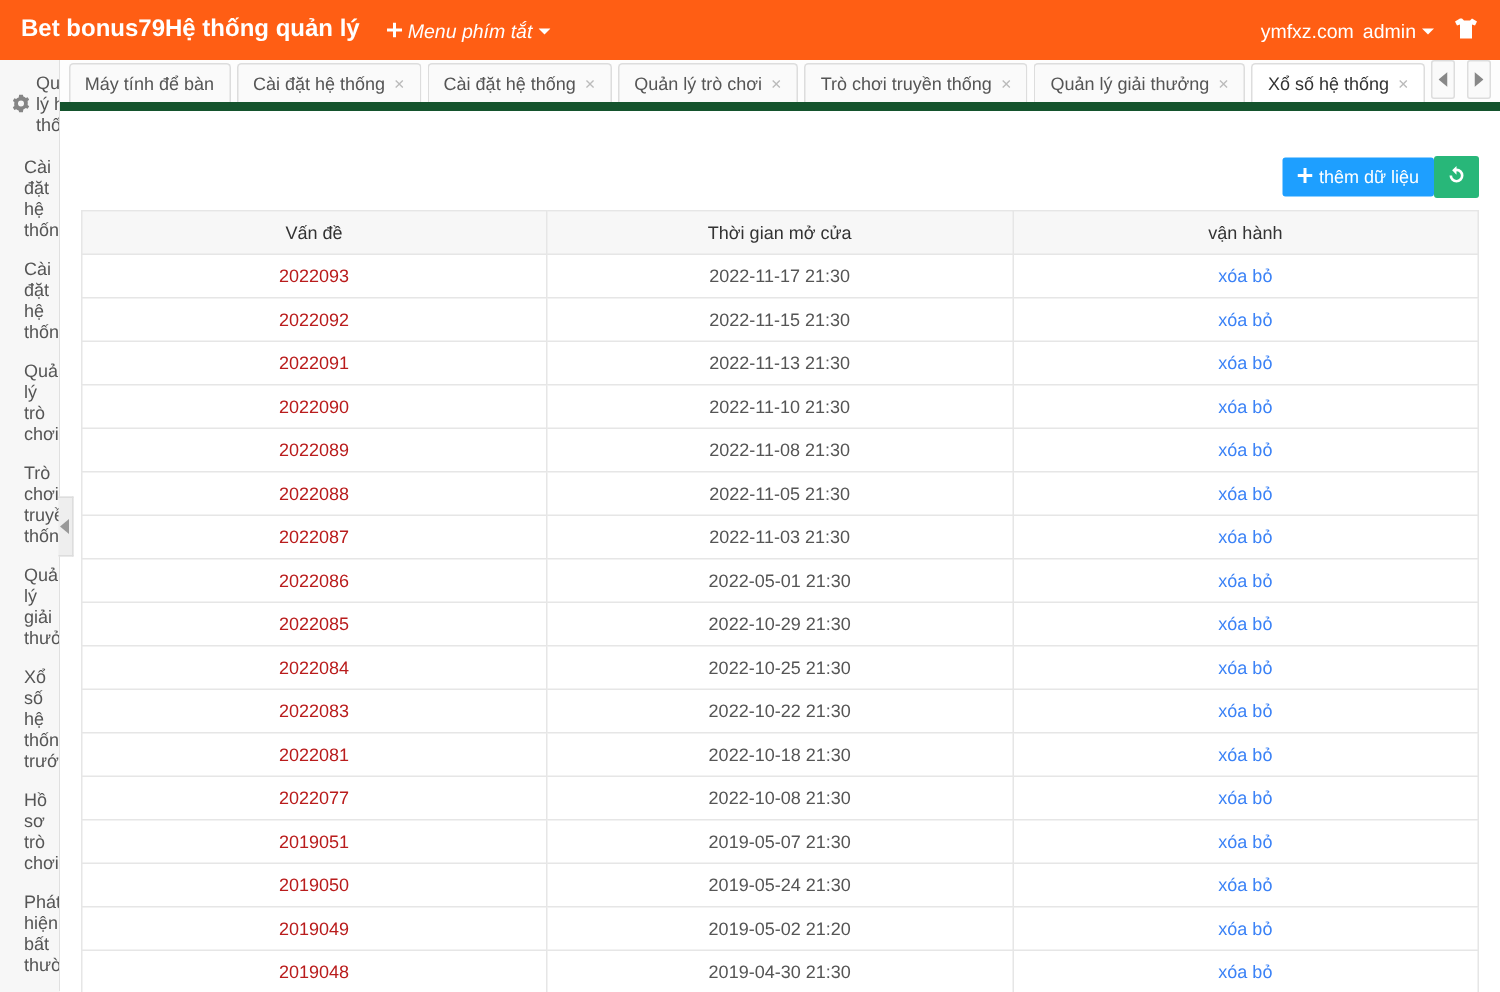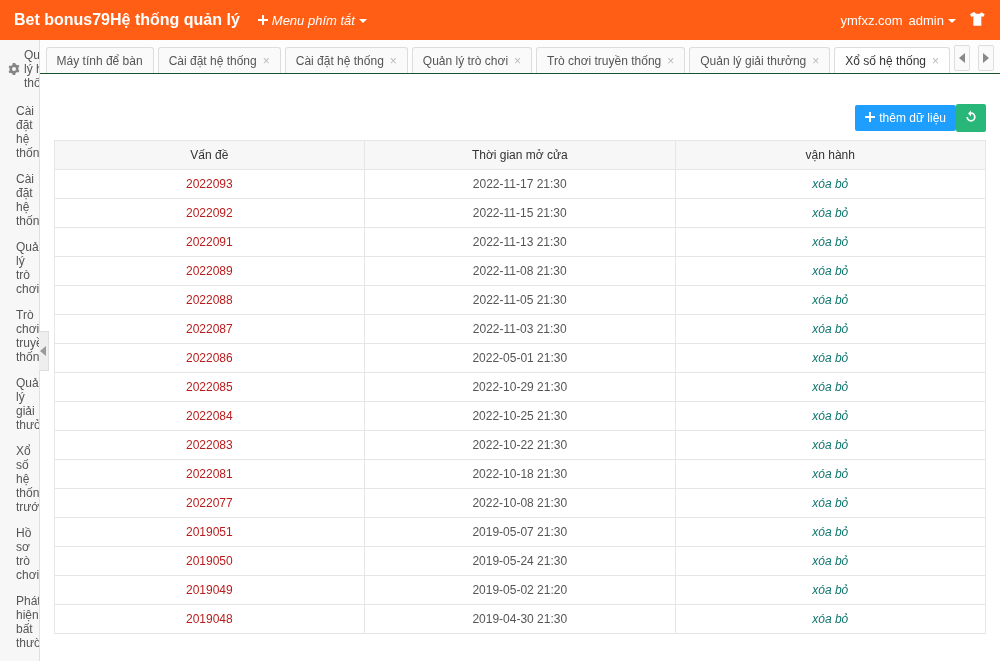--- a/index.html
+++ b/index.html
@@ -19,36 +19,36 @@
 .side-group-head { display: flex; align-items: center; padding: 8px 8px; cursor: pointer; color: #555; }
 .side-group-head .gicon { width: 14px; display: inline-flex; justify-content: center; margin-right: 4px; opacity: .7; }
 .side-group-head .label { flex: 1; }
 .side-children { padding-bottom: 4px; }
 .side-item { padding: 6px 8px 6px 16px; cursor: pointer; color: #555; }
 
 .main { flex: 1; display: flex; flex-direction: column; position: relative; }
 
 .collapse-handle { position: absolute; left: -1px; top: 50%; transform: translateY(-50%); width: 10px; height: 40px; background: #eee; border: 1px solid #ddd; border-left: none; display: flex; align-items: center; justify-content: center; cursor: pointer; color: #999; font-size: 10px; }
 
-.tabs { display: flex; align-items: flex-end; background: #fdfdfd; border-bottom: 1px solid #14532d; height: 34px; padding: 0 6px; gap: 4px; overflow: hidden; }
+.tabs { display: flex; align-items: flex-end; background: #fdfdfd; border-bottom: 6px solid #14532d; height: 34px; padding: 0 6px; gap: 4px; overflow: hidden; }
 .tab { display: flex; align-items: center; gap: 6px; padding: 6px 10px; border: 1px solid #ddd; border-bottom: none; border-radius: 3px 3px 0 0; background: #fafafa; font-size: 12px; color: #555; white-space: nowrap; cursor: pointer; position: relative; top: 1px; }
 .tab.active { background: #fff; color: #333; }
 .tab .close { color: #bbb; font-size: 12px; cursor: pointer; }
 .tabs-arrow { width: 16px; height: 26px; display: flex; align-items: center; justify-content: center; border: 1px solid #ddd; background: #fafafa; color: #888; cursor: pointer; border-radius: 2px; margin-left: auto; position: relative; top: -2px; }
 
 .toolbar { display: flex; justify-content: flex-end; align-items: center; gap: 0; padding: 30px 14px 8px 14px; }
 .btn-primary { background: #1E9FFF; color: #fff; border: none; border-radius: 2px; padding: 6px 10px; font-size: 12px; display: inline-flex; align-items: center; gap: 4px; cursor: pointer; }
 .btn-refresh { background: #28B779; color: #fff; border: none; border-radius: 2px; width: 30px; height: 28px; display: inline-flex; align-items: center; justify-content: center; cursor: pointer; }
 
 .table-wrap { padding: 0 14px 14px 14px; overflow-y: auto; flex: 1; }
 table { width: 100%; border-collapse: collapse; table-layout: fixed; }
 th, td { border: 1px solid #e6e6e6; padding: 7px 8px; text-align: center; font-size: 12px; color: #555; background: #fff; }
 th { background: #f7f7f7; font-weight: normal; color: #333; }
 td.issue { font-weight: normal; color: #b91c1c; }
-a.del { color: #0f766e; text-decoration: none; cursor: pointer; font-style: italic; }
+a.del { color: #3b82f6; text-decoration: none; cursor: pointer; }
 </style>
 </head>
 <body>
 
 <div class="header">
   <span class="brand">Bet bonus79Hệ thống quản lý</span>
   <span class="menu-shortcut">
     <span>
       <svg width="10" height="10" viewBox="0 0 10 10">
           <path d="M4 0h2v4h4v2H6v4H4V6H0V4h4z"></path>
@@ -188,20 +188,25 @@
               <td class="issue">2022092</td>
               <td>2022-11-15 21:30</td>
               <td><a class="del">xóa bỏ</a></td>
             </tr>
             <tr>
               <td class="issue">2022091</td>
               <td>2022-11-13 21:30</td>
               <td><a class="del">xóa bỏ</a></td>
             </tr>
             <tr>
+              <td class="issue">2022090</td>
+              <td>2022-11-10 21:30</td>
+              <td><a class="del">xóa bỏ</a></td>
+            </tr>
+            <tr>
               <td class="issue">2022089</td>
               <td>2022-11-08 21:30</td>
               <td><a class="del">xóa bỏ</a></td>
             </tr>
             <tr>
               <td class="issue">2022088</td>
               <td>2022-11-05 21:30</td>
               <td><a class="del">xóa bỏ</a></td>
             </tr>
             <tr>

